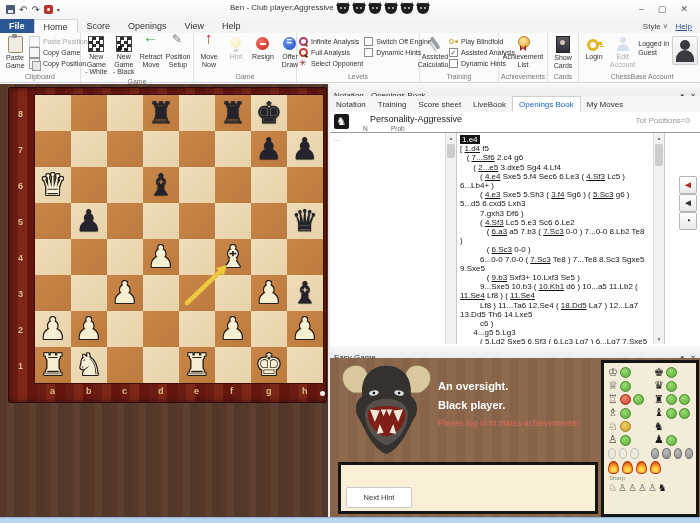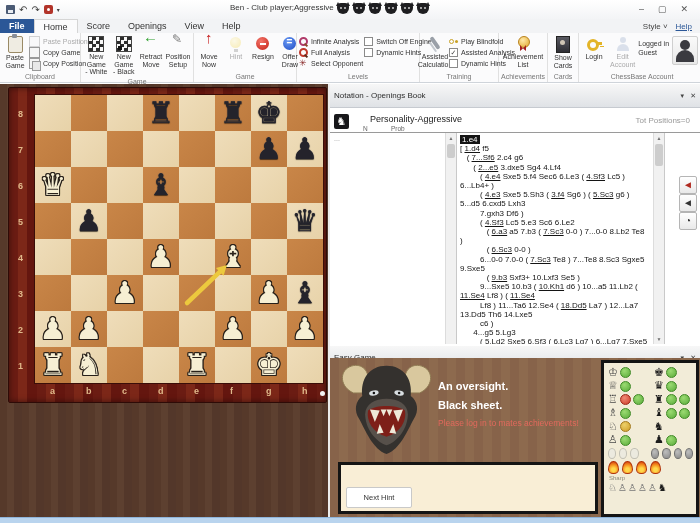--- a/index.html
+++ b/index.html
@@ -441,20 +441,28 @@
 <div id="splitter"></div>
 
 <div id="notation-panel">
   <div class="panel-title">
     <span>Notation - Openings Book</span>
     <span class="sp">
       <span>▾</span>
       <span>✕</span>
     </span>
   </div>
+  <div id="ntabs">
+      <div class="ntab">Notation</div>
+      <div class="ntab">Training</div>
+      <div class="ntab">Score sheet</div>
+      <div class="ntab">LiveBook</div>
+      <div class="ntab active">Openings Book</div>
+      <div class="ntab">My Moves</div>
+    </div>
   <div id="book-header">
     <span id="book-icon">♞</span>
     <span id="book-name">Personality-Aggressive</span>
     <span id="col-n">N</span>
     <span id="col-prob">Prob</span>
     <span id="tot-pos">Tot Positions=0</span>
   </div>
   <div id="book-divider"></div>
   <div id="book-pane">
     <span id="book-empty">...</span>
@@ -522,21 +530,21 @@
         <circle cx="63" cy="34" r="1.3" fill="#111"></circle>
       <path d="M31 52 C40 46 60 46 69 52 C71 63 64 75 50 79 C36 75 29 63 31 52 Z" fill="#7e1f18"></path>
       <path d="M33 51 L38 64 L43 52 Z" fill="#efe9d8"></path>
       <path d="M57 52 L62 64 L67 51 Z" fill="#efe9d8"></path>
       <path d="M44 51 L47 58 L50 51 Z" fill="#efe9d8"></path>
       <path d="M50 51 L53 58 L56 51 Z" fill="#efe9d8"></path>
       <path d="M40 76 L43 66 L47 75 Z" fill="#efe9d8"></path>
       <path d="M53 75 L57 66 L60 76 Z" fill="#efe9d8"></path>
     </svg>
     <div id="eg-line1">An oversight.</div>
-    <div id="eg-line2">Black sheet.</div>
+    <div id="eg-line2">Black player.</div>
     <div id="eg-line3">Please log in to mates achievements!</div>
     <div id="controls-box">
       <div id="next-hint">Next Hint</div>
     </div>
     <div id="ach-box">
         <div class="ach-row">
           <span class="ach-pc">♔</span>
           <span class="dotslot">
             <span class="dot g"></span>
           </span>

